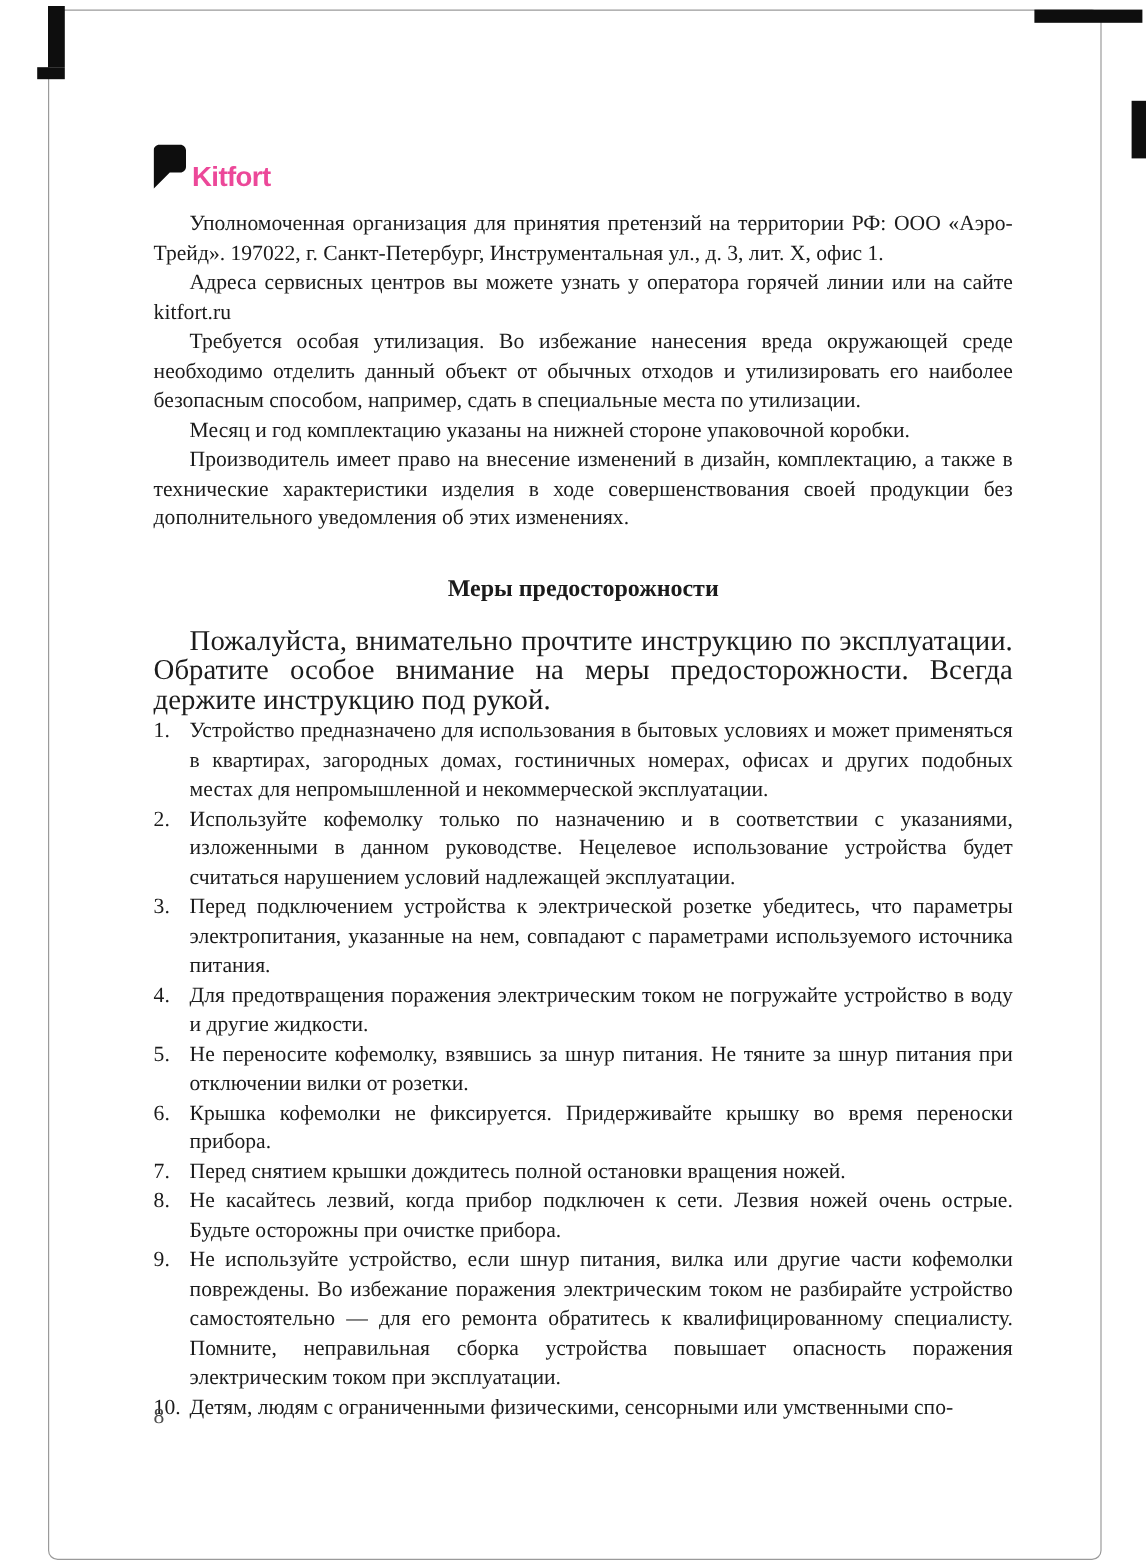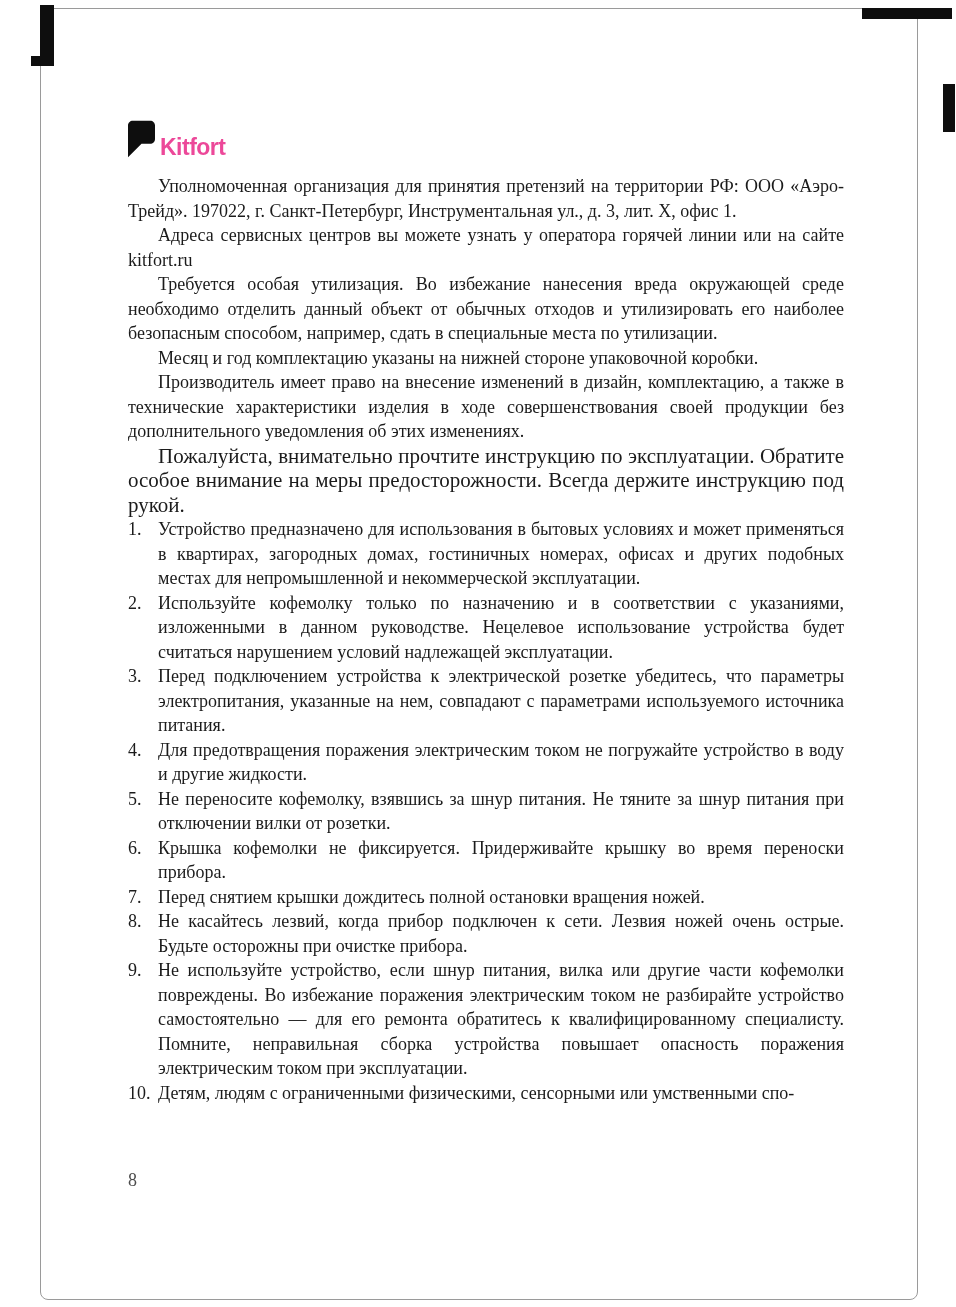--- a/index.html
+++ b/index.html
@@ -60,21 +60,21 @@
 
   .section-title {
     margin: 34px 0 19px 0;
     font-size: 20px;
     line-height: 26px;
     font-weight: bold;
     text-align: center;
   }
   .lead {
     margin: 0;
-    font-size: 21px;
+    font-size: 24px;
     line-height: 24.5px;
     text-align: justify;
     text-indent: 30px;
   }
 
   .plist { margin: 0; }
   .plist .li { display: flex; }
   .plist .num {
     flex: 0 0 30px;
     font-size: 18px;
@@ -116,20 +116,21 @@
     </div>
 
     <div class="body-text">
       <p>Уполномоченная организация для принятия претензий на территории РФ: ООО «Аэро-Трейд». 197022, г. Санкт-Петербург, Инструментальная ул., д. 3, лит. Х, офис 1.</p>
       <p>Адреса сервисных центров вы можете узнать у оператора горячей линии или на сайте kitfort.ru</p>
       <p>Требуется особая утилизация. Во избежание нанесения вреда окружающей среде необходимо отделить данный объект от обычных отходов и утилизировать его наиболее безопасным способом, например, сдать в специальные места по утилизации.</p>
       <p>Месяц и год комплектацию указаны на нижней стороне упаковочной коробки.</p>
       <p>Производитель имеет право на внесение изменений в дизайн, комплектацию, а также в технические характеристики изделия в ходе совершенствования своей продукции без дополнительного уведомления об этих изменениях.</p>
     </div>
 
+    <div class="section-title">Меры предосторожности</div>
 
     <p class="lead">Пожалуйста, внимательно прочтите инструкцию по эксплуатации. Обратите особое внимание на меры предосторожности. Всегда держите инструкцию под рукой.</p>
 
     <div class="plist">
       <div class="li">
         <span class="num">1.</span>
         <div class="txt">Устройство предназначено для использования в бытовых условиях и может применяться в квартирах, загородных домах, гостиничных номерах, офисах и других подобных местах  для непромышленной и некоммерческой эксплуатации.</div>
       </div>
       <div class="li">
         <span class="num">2.</span>

